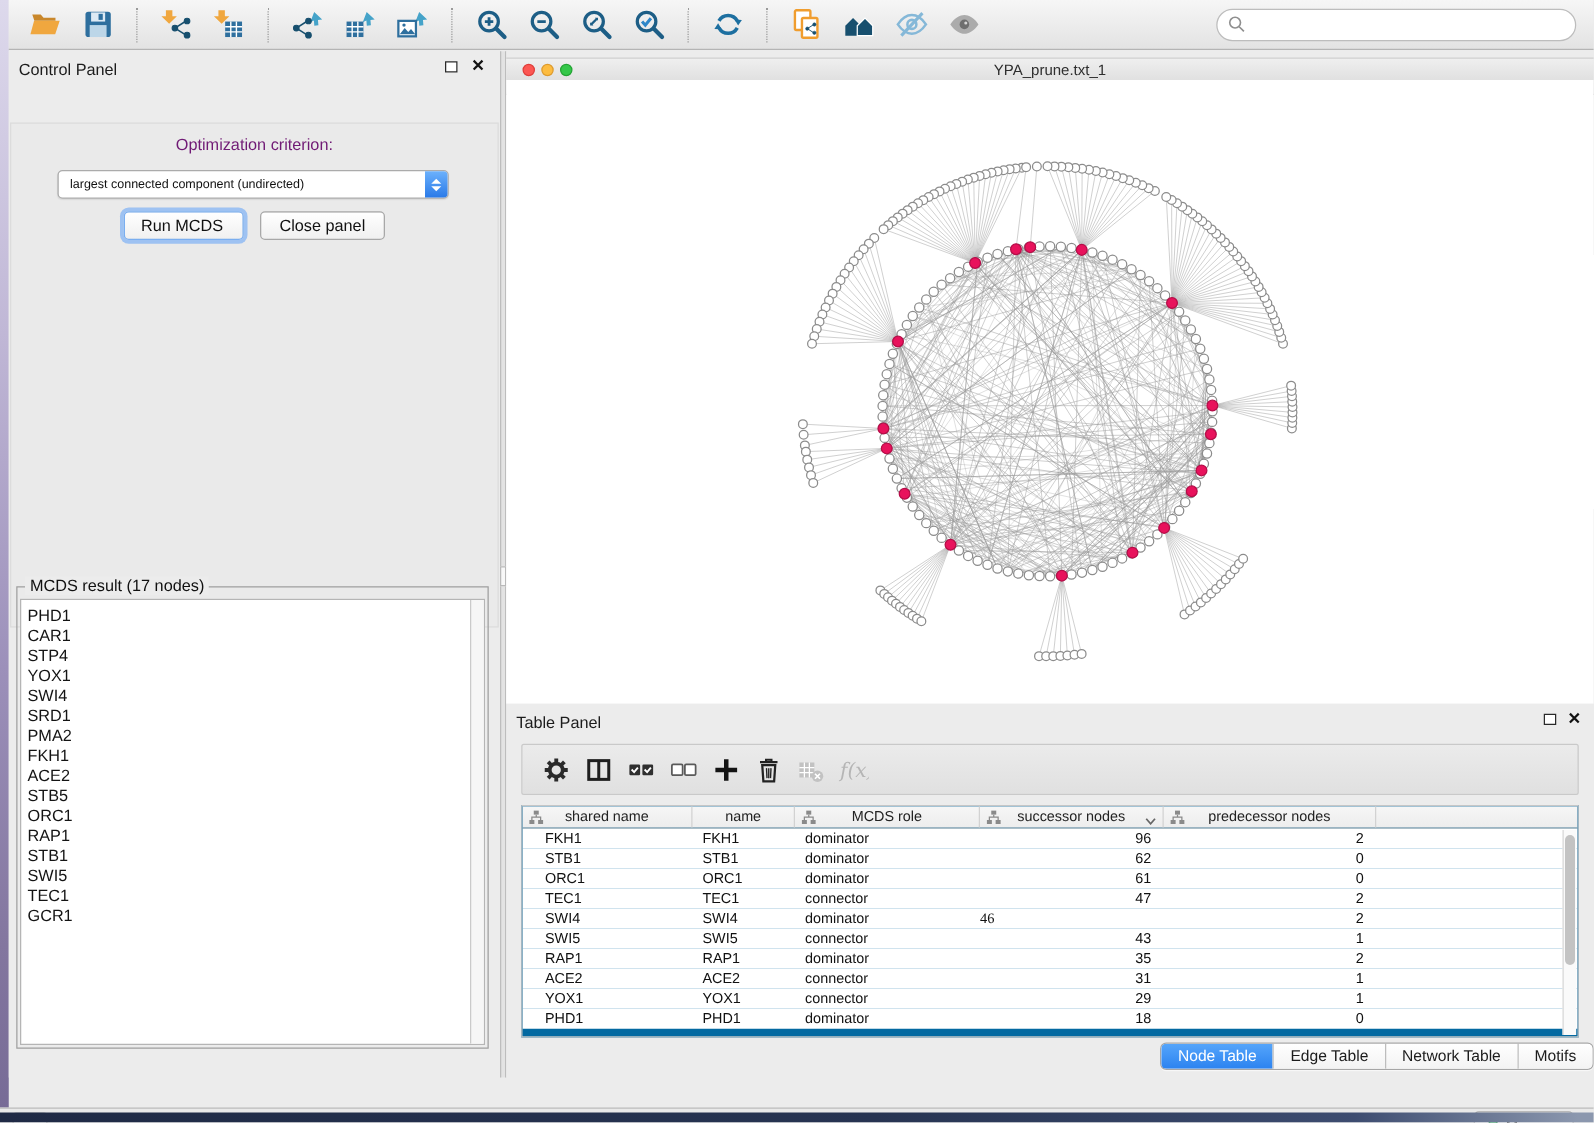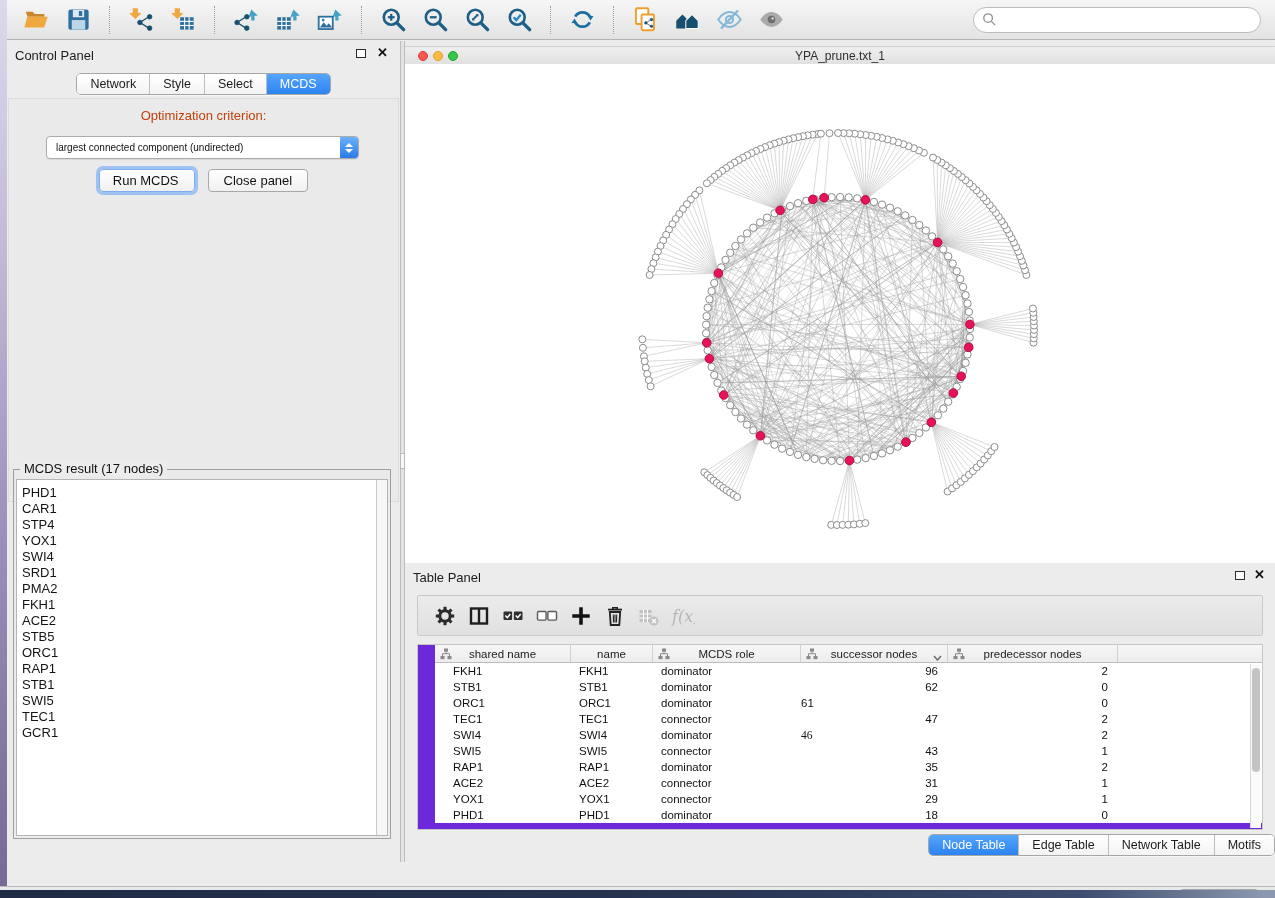--- a/index.html
+++ b/index.html
@@ -38,21 +38,21 @@
   .seg-wrap { display:flex; justify-content:center; margin-top:6px; }
   .seg { display:inline-flex; background:#fff; border:1px solid #a6a6a6; border-radius:5px;
     overflow:hidden; box-shadow:0 1px 0 rgba(255,255,255,.6); }
   .seg .tab { padding:3px 13px; font-size:12.5px; color:#1c1c1c; border-left:1px solid #bdbdbd;
     background:linear-gradient(#fff,#f3f3f3); cursor:default; }
   .seg .tab:first-child { border-left:none; }
   .seg .tab.active { background:linear-gradient(#55a5fb,#2c83f0); color:#fff; }
 
   .cp-inner { position:absolute; left:1px; top:57px; width:391px; height:404px;
     background:#eaeaea; border:1px solid #dcdcdc; }
-  .opt-label { text-align:center; font-size:13px; color:#c2410c; margin-top:9px; }
+  .opt-label { text-align:center; font-size:13px; color:#701a75; margin-top:9px; }
   .dropdown { position:absolute; left:37px; top:37px; width:313px; height:23px; background:#fff;
     border:1px solid #ababab; border-radius:4px; display:flex; align-items:center;
     font-size:10px; color:#111; padding-left:9px; box-shadow:0 1px 1px rgba(0,0,0,.08); }
   .dd-stepper { margin-left:auto; width:18px; height:21px; border-radius:0 3px 3px 0;
     background:linear-gradient(#6cb1fc,#2a7ae8); display:flex; flex-direction:column;
     align-items:center; justify-content:center; gap:2px; }
   .tri-up { width:0; height:0; border-left:4px solid transparent; border-right:4px solid transparent;
     border-bottom:4.5px solid #fff; }
   .tri-down { width:0; height:0; border-left:4px solid transparent; border-right:4px solid transparent;
     border-top:4.5px solid #fff; }
@@ -92,22 +92,22 @@
 
   
   .table-panel { position:absolute; left:405px; top:563px; width:870px; height:299px; background:#ececec; }
   .tp-float { right:30px; } .tp-close { right:10px; }
   .tp-toolbar { position:absolute; left:12px; top:32px; width:846px; height:41px;
     background:linear-gradient(#ebebeb,#e0e0e0); border:1px solid #c9c9c9; border-radius:2px;
     display:flex; align-items:center; padding-left:10px; }
   .tp-btn { width:34px; height:32px; display:flex; align-items:center; justify-content:center; }
   .tp-btn svg { width:24px; height:24px; }
 
-  .node-table { position:absolute; left:12px; top:81px; width:846px; height:186px; background:#6d28d9;
-    border:1px solid #c6c6c6; overflow:hidden;padding-left:17px; }
+  .node-table { position:absolute; left:12px; top:81px; width:846px; height:186px; background:#0369a1;
+    border:1px solid #c6c6c6; overflow:hidden; }
   .nt-header { display:flex; height:18px; background:linear-gradient(#f6f6f6,#ededed);
     border-bottom:1px solid #bdbdbd; }
   .nt-hcell { position:relative; display:flex; align-items:center; justify-content:center;
     font-size:11.5px; color:#222; border-right:1px solid #d2d2d2; gap:4px; }
   .nt-hcell .tree-ic { position:absolute; left:5px; top:3px; }
   .nt-hcell .sort-ic { position:absolute; right:5px; top:6px; }
   .nt-body .nt-row { display:flex; height:16px; background:#fff; }
   .nt-cell { font-size:11.5px; color:#111; line-height:16px; white-space:nowrap; overflow:hidden; }
   .nt-scroll { position:absolute; right:1px; top:19px; width:11px; bottom:1px; background:#fafafa;
     border-left:1px solid #d8d8d8; }
@@ -290,28 +290,20 @@
       </svg>
       <input class="search-input" type="text" placeholder="" style="">
     </span>
   </div>
 
   <div class="control-panel">
     <div class="panel-titlebar">
       <span class="panel-title">Control Panel</span>
       <span class="float-glyph cp-float"></span>
       <span class="close-glyph cp-close">✕</span>
-    </div>
-    <div class="seg-wrap">
-      <span class="seg" id="cp-tabs">
-          <span class="tab">Network</span>
-          <span class="tab">Style</span>
-          <span class="tab">Select</span>
-          <span class="tab active">MCDS</span>
-        </span>
     </div>
     <div class="cp-inner">
       <div class="opt-label">Optimization criterion:</div>
       <div class="dropdown">
         <span>largest connected component (undirected)</span>
         <span class="dd-stepper">
           <span class="tri-up"></span>
             <span class="tri-down"></span>
         </span>
       </div>
@@ -1303,21 +1295,21 @@
             <div class="nt-cell" style="width: 136px; padding-left: 18px;">STB1</div>
             <div class="nt-cell" style="width: 82px; padding-left: 8px;">STB1</div>
             <div class="nt-cell" style="width: 148px; padding-left: 8px;">dominator</div>
             <div class="nt-cell" style="width: 147px; text-align: right; padding-right: 10px;">62</div>
             <div class="nt-cell" style="width: 170px; text-align: right; padding-right: 10px;">0</div>
           </div>
           <div class="nt-row">
             <div class="nt-cell" style="width: 136px; padding-left: 18px;">ORC1</div>
             <div class="nt-cell" style="width: 82px; padding-left: 8px;">ORC1</div>
             <div class="nt-cell" style="width: 148px; padding-left: 8px;">dominator</div>
-            <div class="nt-cell" style="width: 147px; text-align: left; padding-right: 10px;">61</div>
+            <div class="nt-cell" style="width: 147px; text-align: right; padding-right: 10px;">61</div>
             <div class="nt-cell" style="width: 170px; text-align: right; padding-right: 10px;">0</div>
           </div>
           <div class="nt-row">
             <div class="nt-cell" style="width: 136px; padding-left: 18px;">TEC1</div>
             <div class="nt-cell" style="width: 82px; padding-left: 8px;">TEC1</div>
             <div class="nt-cell" style="width: 148px; padding-left: 8px;">connector</div>
             <div class="nt-cell" style="width: 147px; text-align: right; padding-right: 10px;">47</div>
             <div class="nt-cell" style="width: 170px; text-align: right; padding-right: 10px;">2</div>
           </div>
           <div class="nt-row">

